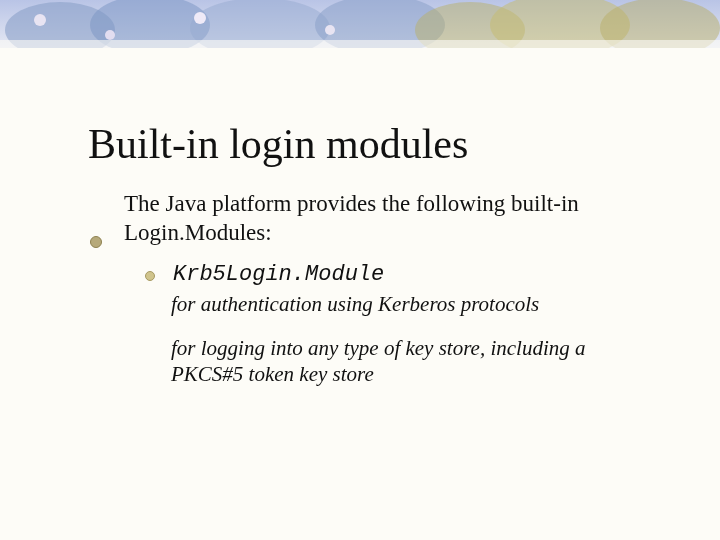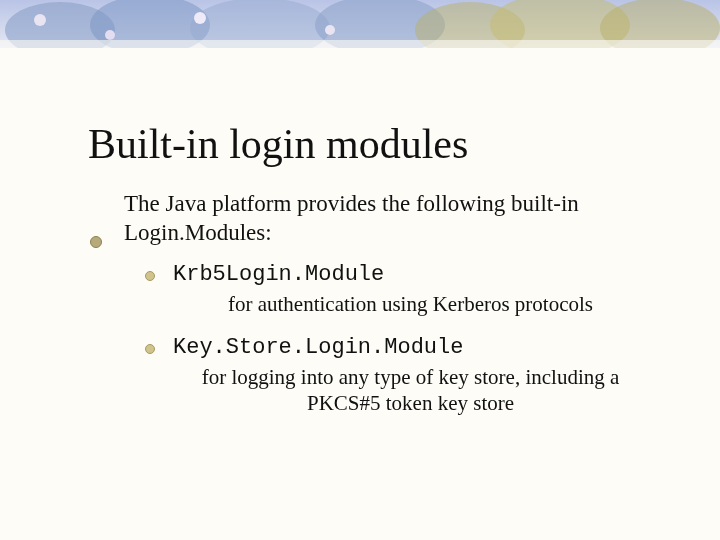--- a/index.html
+++ b/index.html
@@ -4,25 +4,25 @@
 <style>
   html,body{margin:0;padding:0;width:720px;height:540px;background:#fff;font-family:"Times New Roman",Times,serif;color:#111;}
   .slide{position:relative;width:720px;height:540px;background:#fdfcf7;overflow:hidden;}
   .banner{position:absolute;top:0;left:0;width:720px;height:70px;}
   .banner svg{display:block;}
   .title{position:absolute;left:88px;top:120px;font-size:42px;font-weight:400;letter-spacing:0px;}
   .body{position:absolute;left:90px;top:190px;width:560px;}
   .lvl1{display:flex;align-items:flex-end;font-size:23px;line-height:1.25;margin-bottom:14px;}
   .lvl1 .dot{flex:0 0 auto;width:10px;height:10px;border-radius:50%;background:#b6a97a;margin:9px 22px 0 0;border:1px solid #8e8150;}
   .lvl2{margin-left:55px;}
-  .item{margin-bottom:18px;}
+  .item{margin-bottom:18px;font-style:italic;}
   .item .row{display:flex;align-items:flex-start;}
   .item .dot2{flex:0 0 auto;width:8px;height:8px;border-radius:50%;background:#d0c48c;margin:9px 18px 0 0;border:1px solid #a79a63;}
   .code{font-family:"Courier New",Courier,monospace;font-size:22px;}
-  .desc{font-size:21px;line-height:1.25;margin:4px 0 0 26px;max-width:480px;text-align:center;}
+  .desc{font-size:21px;line-height:1.25;margin:4px 0 0 26px;max-width:480px;}
 </style>
 </head>
 <body>
 
 <div class="slide">
 
   <div class="banner">
     <svg width="720" height="70" viewBox="0 0 720 70">
       <defs>
         <linearGradient id="sky" x1="0" y1="0" x2="0" y2="1">
@@ -66,22 +66,18 @@
           <span class="dot2"></span>
           <span class="code">Krb5Login.Module</span>
         </div>
         <div class="desc">for authentication using Kerberos protocols</div>
       </div>
 
       <div class="item">
       </div>
 
       <div class="item">
-        <div class="row">
-          <span class="dot2"></span>
-          <span class="code">Key.Store.Login.Module</span>
-        </div>
         <div class="desc">for logging into any type of key store, including a PKCS#5 token key store</div>
       </div>
 
     </div>
   </div>
 </div>
 
 </body></html>

